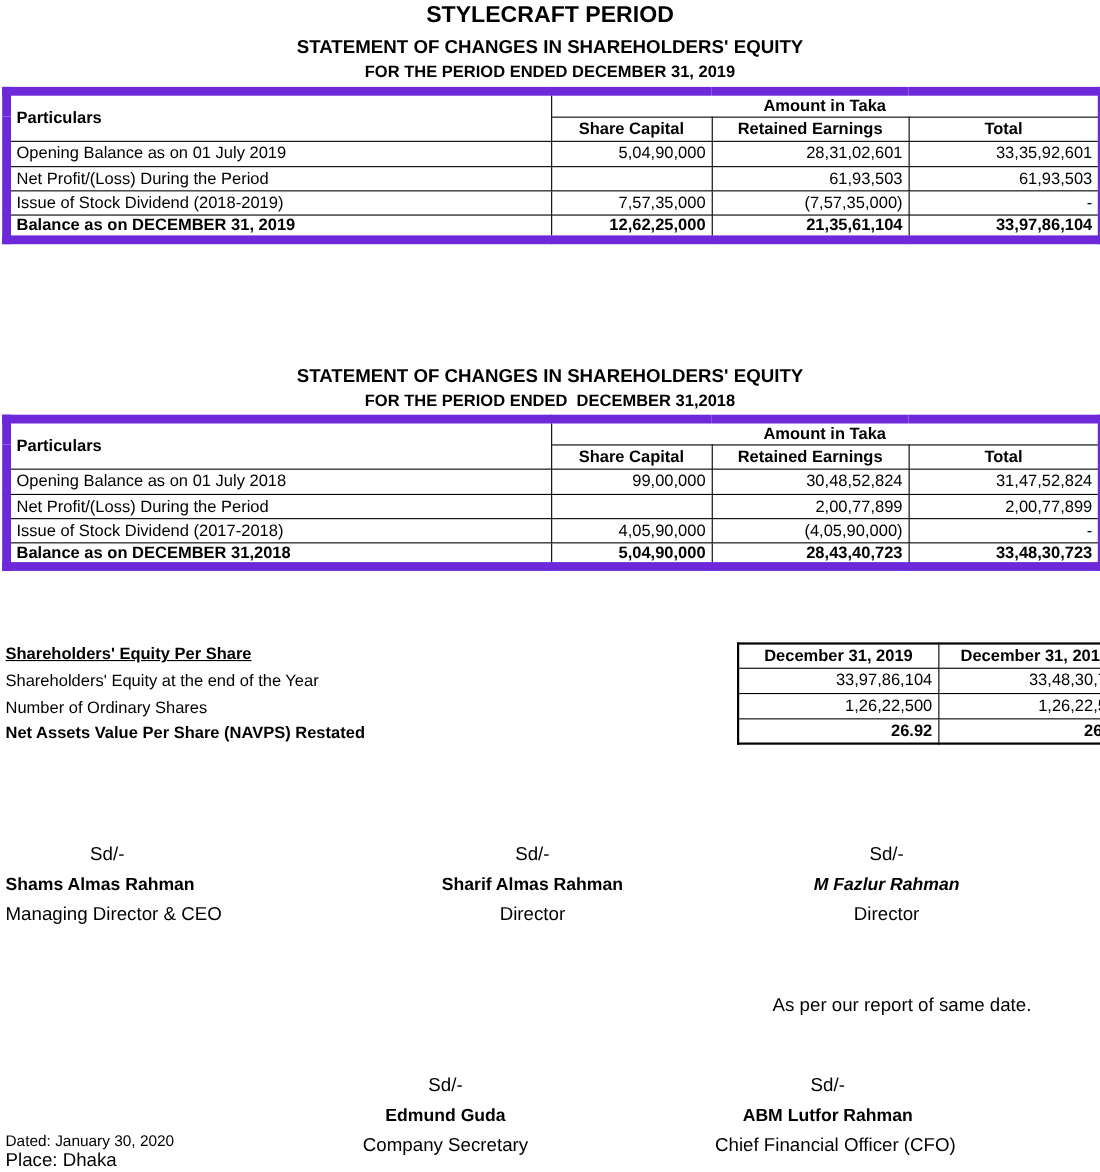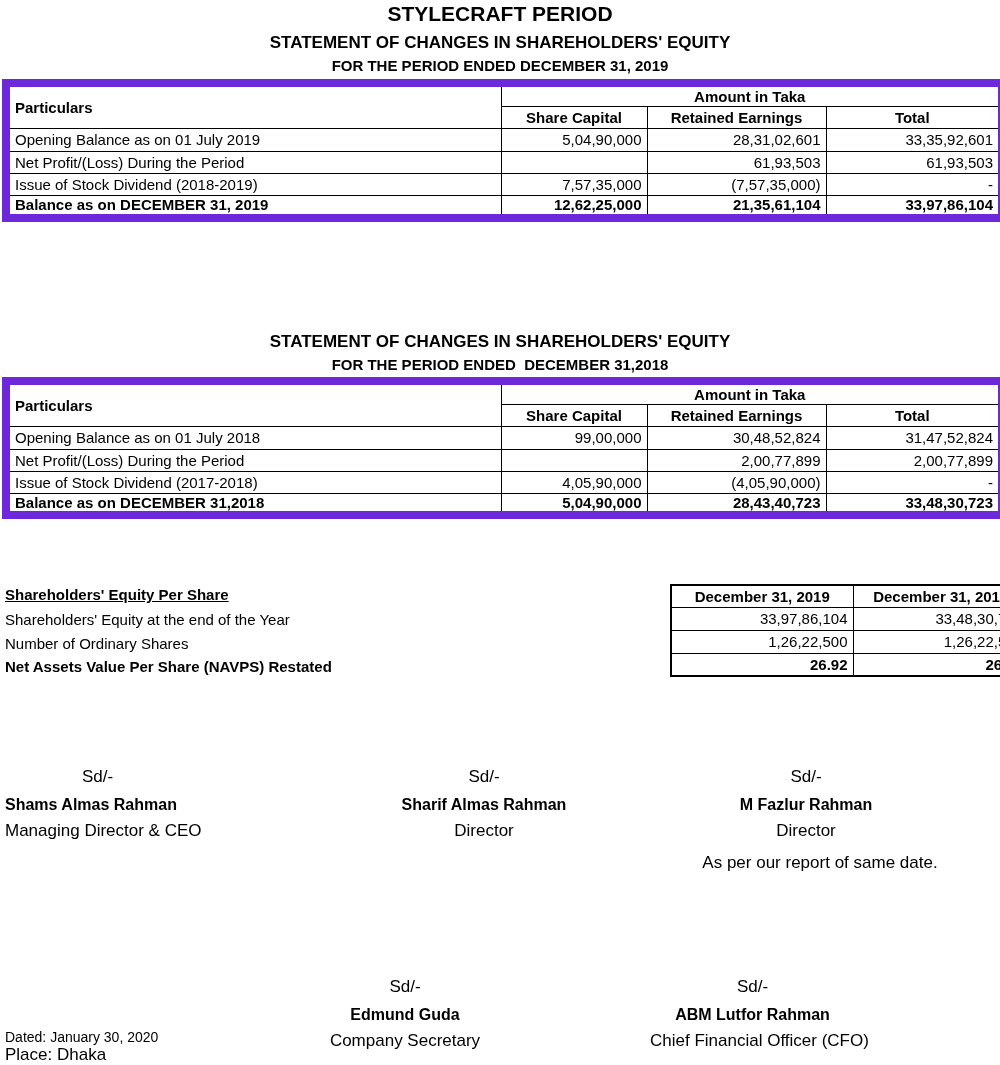--- a/index.html
+++ b/index.html
@@ -187,24 +187,24 @@
     <div class="sig-name" style="margin:9px 0 0 5px;">Shams Almas Rahman</div>
     <div class="sig" style="margin:7px 0 0 5px;">Managing Director &amp; CEO</div>
   </div>
   <div class="abs ctr" style="top:767px; left:384px; width:200px;">
     <div class="sig">Sd/-</div>
     <div class="sig-name" style="margin-top:9px;">Sharif Almas Rahman</div>
     <div class="sig" style="margin-top:7px;">Director</div>
   </div>
   <div class="abs ctr" style="top:767px; left:706px; width:200px;">
     <div class="sig">Sd/-</div>
-    <div class="sig-name" style="margin-top:9px;">M Fazlur Rahman</div>
+    <div class="sig-name" style="margin-top:9px;font-style:italic;">M Fazlur Rahman</div>
     <div class="sig" style="margin-top:7px;">Director</div>
   </div>
-  <div class="abs ctr sig" style="top:853px; left:700px; width:240px;">As per our report of same date.</div>
+  <div class="abs ctr sig" style="top:904px; left:700px; width:240px;">As per our report of same date.</div>
 
   <div class="abs sig" style="top:1045px; left:5px;">Place: Dhaka</div>
   <div class="abs sig" style="top:1029px; left:5px; font-size:14px;text-align:right;">Dated: January 30, 2020</div>
 
   <div class="abs ctr" style="top:977px; left:305px; width:200px;">
     <div class="sig">Sd/-</div>
     <div class="sig-name" style="margin-top:9px;">Edmund Guda</div>
     <div class="sig" style="margin-top:7px;">Company Secretary</div>
   </div>
   <div class="abs ctr" style="top:977px; left:650px; width:205px;">

